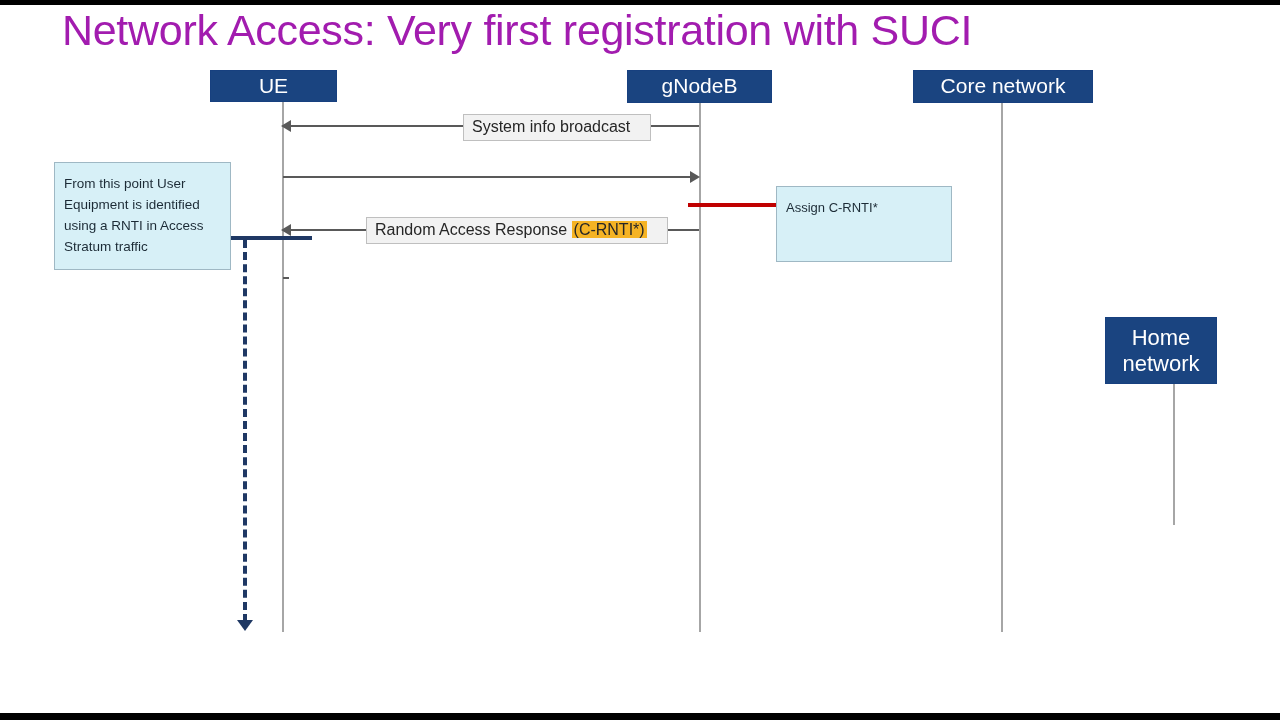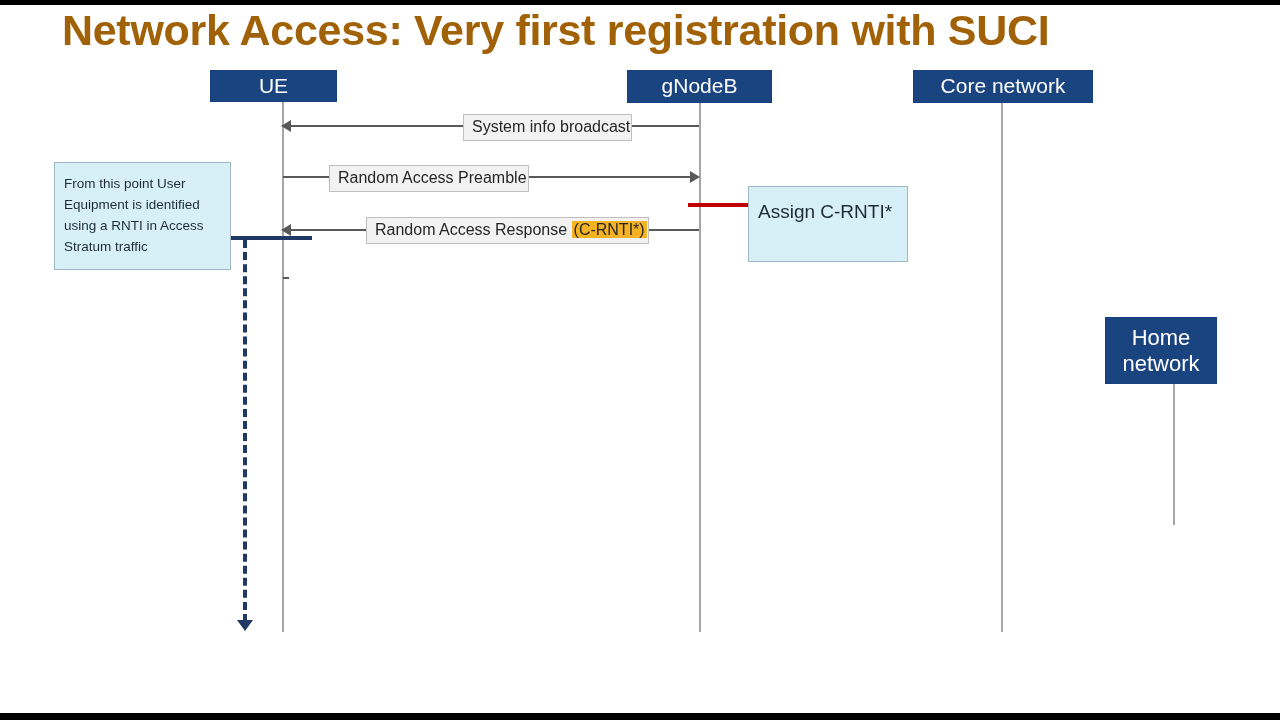--- a/index.html
+++ b/index.html
@@ -23,22 +23,22 @@
   }
   .bar-top { top: 0; height: 5px; }
   .bar-bottom { top: 713px; height: 7px; }
 
   
   #title {
     position: absolute;
     left: 62px;
     top: 6px;
     font-size: 43px;
-    font-weight: 700;
-    color: #a16207;
+    font-weight: 400;
+    color: #a21caf;
     letter-spacing: -0.3px;
     white-space: nowrap;
   }
 
   
   .actor-box {
     position: absolute;
     background: #1a4480;
     border: 1px solid #17407f;
     color: #ffffff;
@@ -80,21 +80,21 @@
   }
   .arrow-left  { border-right: 10px solid #595959; }
   .arrow-right { border-left: 10px solid #595959; }
 
   .msg-label {
     position: absolute;
     background: #f2f2f2;
     border: 1px solid #bfbfbf;
     color: #262626;
     font-size: 16px;
-    padding: 3px 1px 4px 8px;
+    padding: 3px 20px 4px 8px;
     white-space: nowrap;
     box-sizing: border-box;
     line-height: 1.1;
   }
   .hl {
     background: #f5b324;
     padding: 0 2px;
   }
 
   
@@ -102,21 +102,21 @@
     position: absolute;
     background: #d7f0f7;
     border: 1px solid #9fb8c4;
     color: #1c2b36;
     font-size: 13.5px;
     line-height: 1.55;
     padding: 11px 9px;
     box-sizing: border-box;
   }
   #note-left  { left: 54px;  top: 162px; width: 177px; height: 108px; }
-  #note-right { left: 748px; top: 186px; width: 160px; height: 76px; font-size: 19px; line-height: 1.5; }
+  #note-right { left: 776px; top: 186px; width: 176px; height: 76px; font-size: 13px; line-height: 1.5; }
 
   
   #note-left-connector {
     position: absolute;
     left: 216px; top: 236px;
     width: 96px; height: 4px;
     background: #1f3864;
   }
   #note-right-connector {
     position: absolute;
@@ -178,21 +178,20 @@
   <div id="lifeline-core" class="lifeline"></div>
   <div id="lifeline-home" class="lifeline"></div>
   <div id="ue-tick"></div>
 
   <div class="msg-line" style="left:285px; top:125px; width:414px;"></div>
   <div class="arrowhead arrow-left" style="left:281px; top:120px;"></div>
   <div class="msg-label" style="left:463px; top:114px;">System info broadcast</div>
 
   <div class="msg-line" style="left:283px; top:176px; width:415px;"></div>
   <div class="arrowhead arrow-right" style="left:690px; top:171px;"></div>
-  <div class="msg-label" style="left:329px; top:165px;">Random Access Preamble</div>
 
   <div class="msg-line" style="left:285px; top:229px; width:414px;"></div>
   <div class="arrowhead arrow-left" style="left:281px; top:224px;"></div>
   <div class="msg-label" style="left:366px; top:217px;"><span>Random Access Response </span><span class="hl">(C-RNTI*)</span></div>
 
   <div id="note-left-connector"></div>
   <div id="note-left" class="note">From this point User Equipment  is identified using a RNTI  in Access Stratum traffic</div>
   <div id="dashed-flow"></div>
   <div id="dashed-arrowhead"></div>
 

